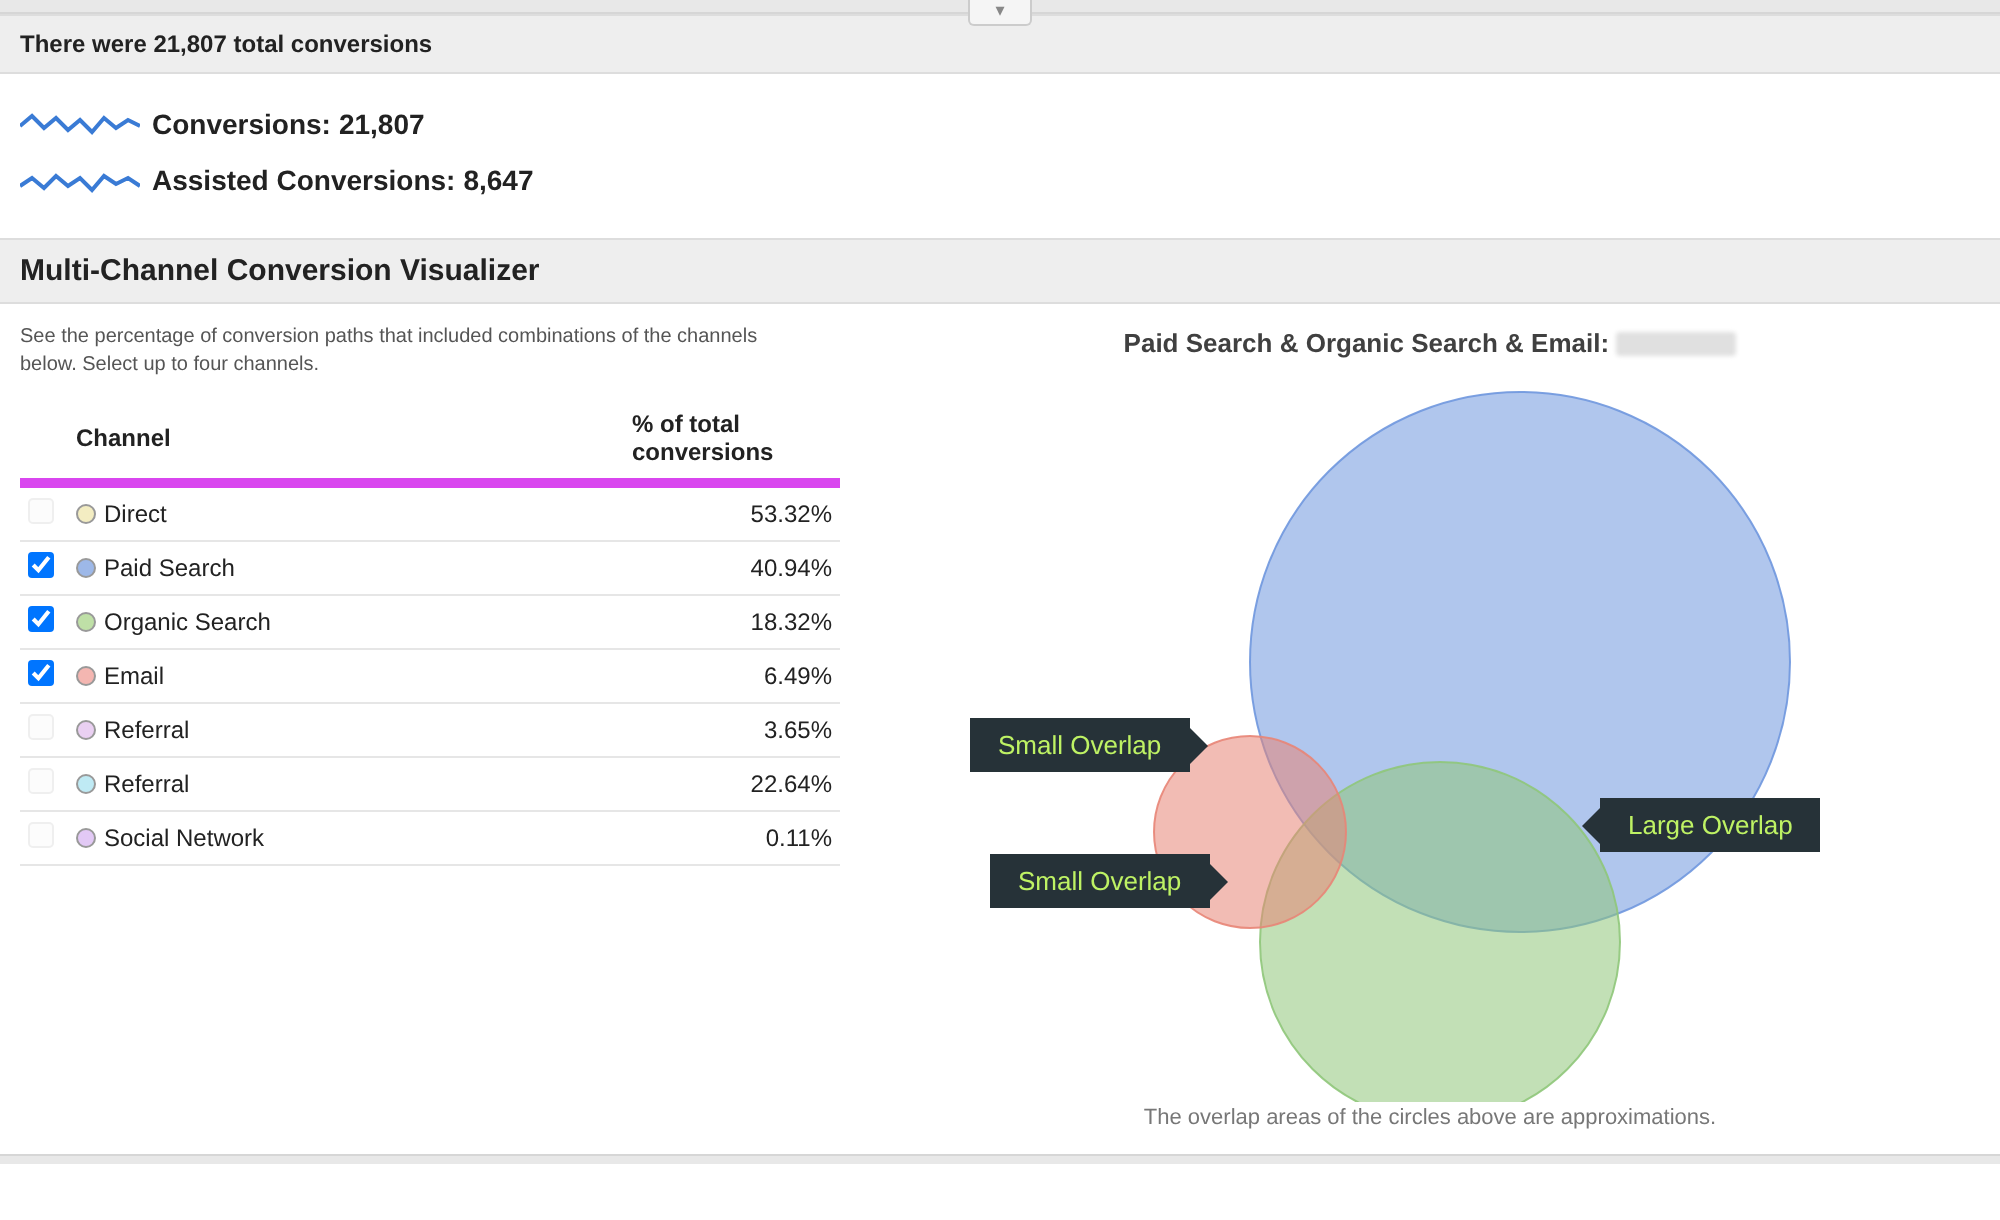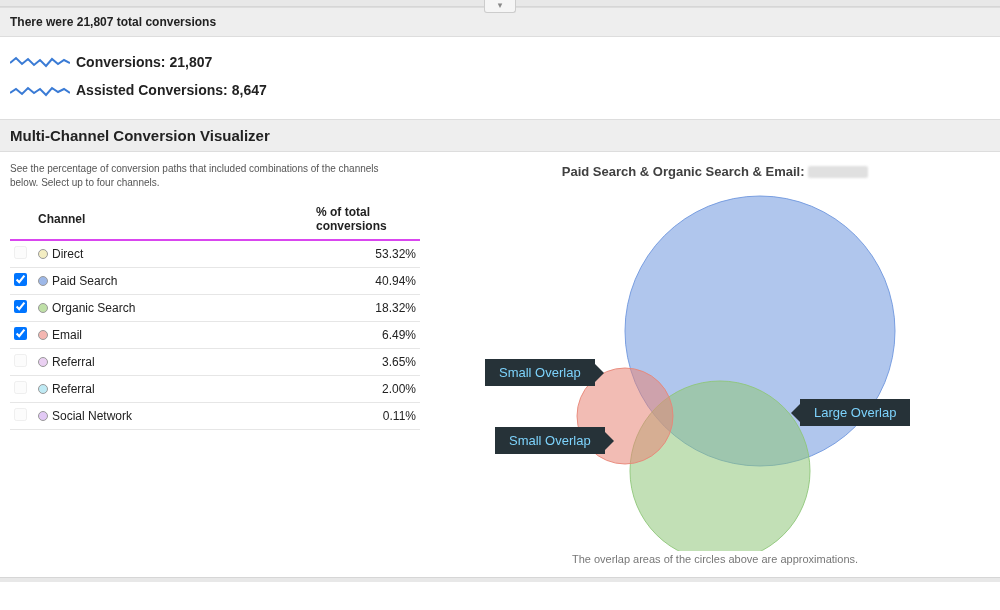--- a/index.html
+++ b/index.html
@@ -11,33 +11,33 @@
   .metric-row{display:flex;align-items:center;margin:4px 0 6px 0;}
   .spark{width:60px;height:22px;margin-right:6px;}
   .metric-label{font-size:14px;font-weight:bold;}
   .metric-value{font-size:14px;font-weight:bold;margin-left:4px;}
   .section-header{background:#eeeeee;border:1px solid #ddd;border-left:none;border-right:none;padding:7px 10px;font-size:15px;font-weight:bold;margin-top:6px;}
   .body{display:flex;padding:8px 10px 10px 10px;box-sizing:border-box;}
   .left{width:430px;}
   .right{flex:1;position:relative;}
   .desc{font-size:10px;color:#555;line-height:1.35;margin:2px 0 10px 0;max-width:380px;}
   table.chan{width:410px;border-collapse:collapse;}
-  table.chan th{font-weight:bold;text-align:left;font-size:12px;padding:6px 4px;border-bottom:2px solid #d946ef;}
+  table.chan th{font-weight:bold;text-align:left;font-size:12px;padding:6px 4px;border-bottom:5px solid #d946ef;}
   table.chan th.num{text-align:left;width:100px;}
   table.chan td{padding:5px 4px;border-bottom:1px solid #e6e6e6;font-size:12px;vertical-align:middle;}
   table.chan td.num{text-align:right;}
   .cb{width:16px;}
   input[type=checkbox]{margin:0;}
   input[type=checkbox]:disabled{opacity:.35;}
   .swatch{display:inline-block;width:10px;height:10px;border-radius:50%;border:1px solid #999;margin-right:4px;vertical-align:-1px;box-sizing:border-box;}
   .venn-title{text-align:center;font-weight:bold;font-size:13px;margin:4px 0 2px 0;color:#404040;}
   .venn-title .blur{display:inline-block;width:60px;height:12px;background:#e0e0e0;border-radius:2px;vertical-align:-2px;filter:blur(1px);}
   .venn-wrap{position:relative;width:500px;height:370px;margin:0 auto;}
   .venn-wrap svg{position:absolute;left:0;top:0;}
-  .callout{position:absolute;background:#263238;color:#7dd3fc;font-size:13px;padding:6px 14px;white-space:nowrap;font-family:"Segoe UI",Arial,sans-serif;}
+  .callout{position:absolute;background:#263238;color:#bef264;font-size:13px;padding:6px 14px;white-space:nowrap;font-family:"Segoe UI",Arial,sans-serif;}
   .callout.right-arrow::after{content:"";position:absolute;left:100%;top:50%;transform:translateY(-50%);border:9px solid transparent;border-left-color:#263238;}
   .callout.left-arrow::after{content:"";position:absolute;right:100%;top:50%;transform:translateY(-50%);border:9px solid transparent;border-right-color:#263238;}
   .footnote{text-align:center;font-size:11px;color:#777;margin-top:2px;}
   .bottombar{height:4px;background:#e8e8e8;border-top:1px solid #d6d6d6;margin-top:2px;}
 </style>
 </head>
 <body>
 
 <div class="container">
   <div class="topbar">
@@ -100,21 +100,21 @@
               <td class="num">6.49%</td>
             </tr>
             <tr>
               <td class="cb"><input type="checkbox" disabled="" style=""></td>
               <td><span class="swatch" style="background: rgb(234, 208, 242);"></span><span>Referral</span></td>
               <td class="num">3.65%</td>
             </tr>
             <tr>
               <td class="cb"><input type="checkbox" disabled="" style=""></td>
               <td><span class="swatch" style="background: rgb(191, 234, 244);"></span><span>Referral</span></td>
-              <td class="num">2.00%</td>
+              <td class="num">22.64%</td>
             </tr>
             <tr>
               <td class="cb"><input type="checkbox" disabled="" style=""></td>
               <td><span class="swatch" style="background: rgb(226, 201, 245);"></span><span>Social Network</span></td>
               <td class="num">0.11%</td>
             </tr>
           </tbody>
       </table>
     </div>
 

